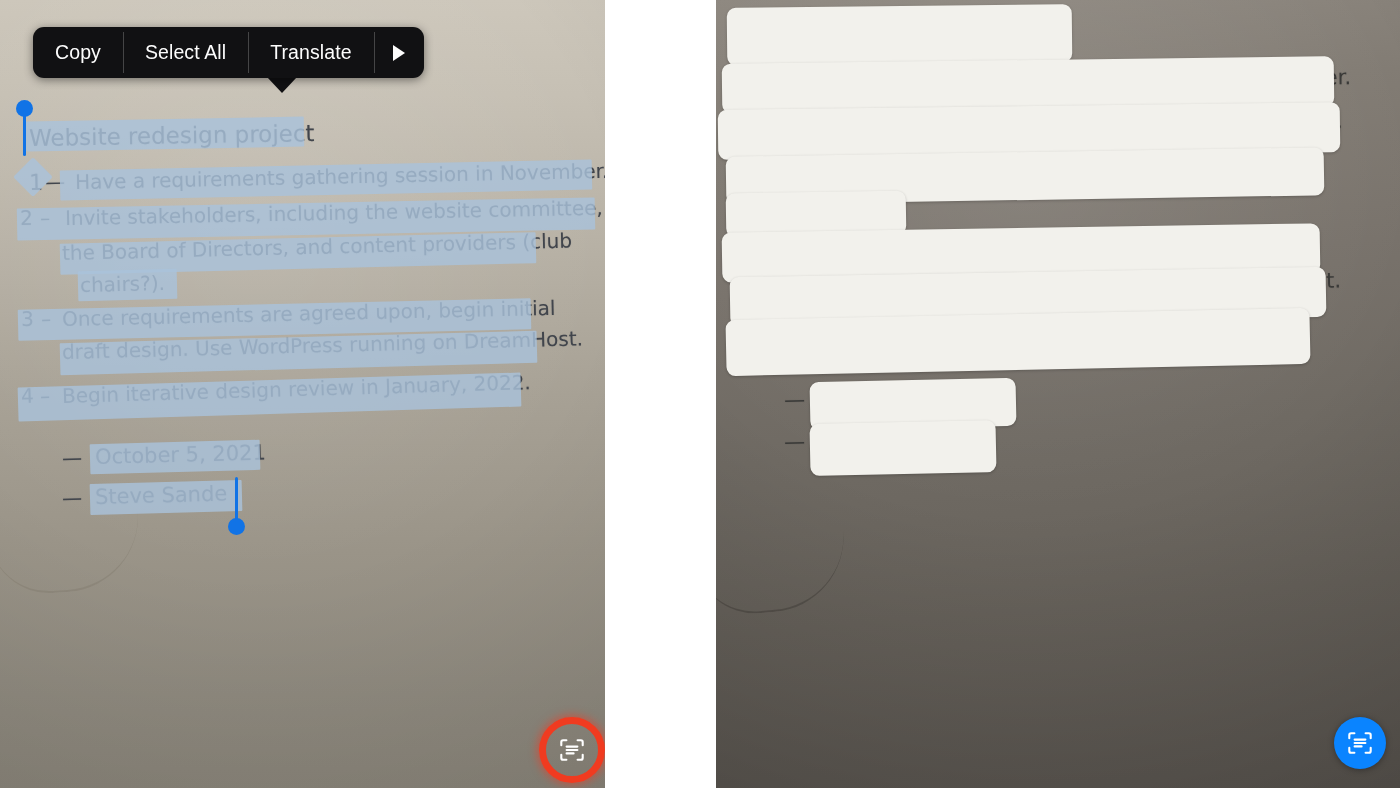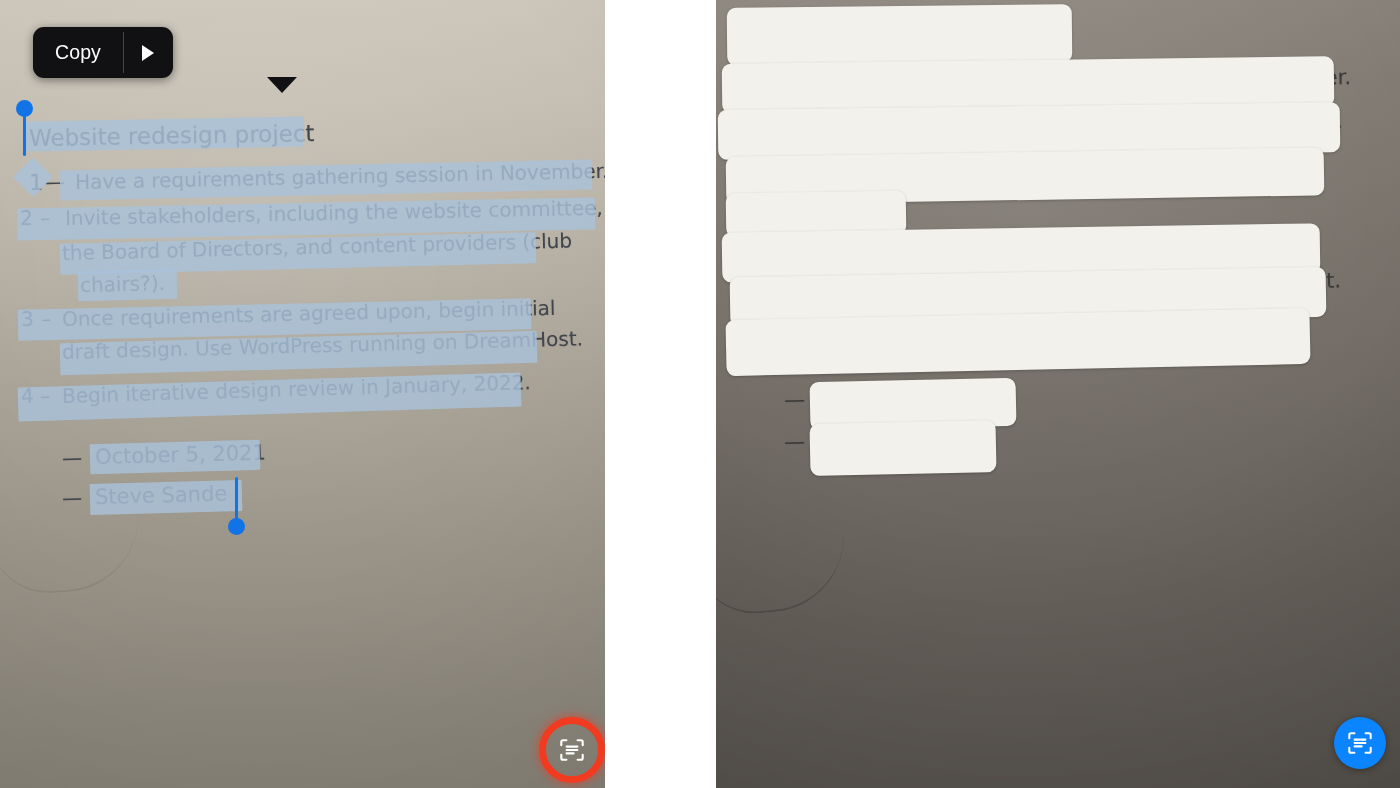--- a/index.html
+++ b/index.html
@@ -281,19 +281,21 @@
           <path d="M7.6 8.6 H18.4"></path>
           <path d="M7.6 12.0 H18.4"></path>
           <path d="M7.6 15.4 H14.6"></path>
         </g>
       </svg>
     </div>
   </div>
 
   <div class="ctx-menu">
     <div class="ctx-item">Copy</div>
+    <div class="ctx-item">Select All</div>
+    <div class="ctx-item">Translate</div>
     <div class="ctx-item arrow">
       <span class="ctx-arrow-gl"></span>
     </div>
   </div>
   <div class="ctx-tail"></div>
 
 </div>
 
 </body></html>

